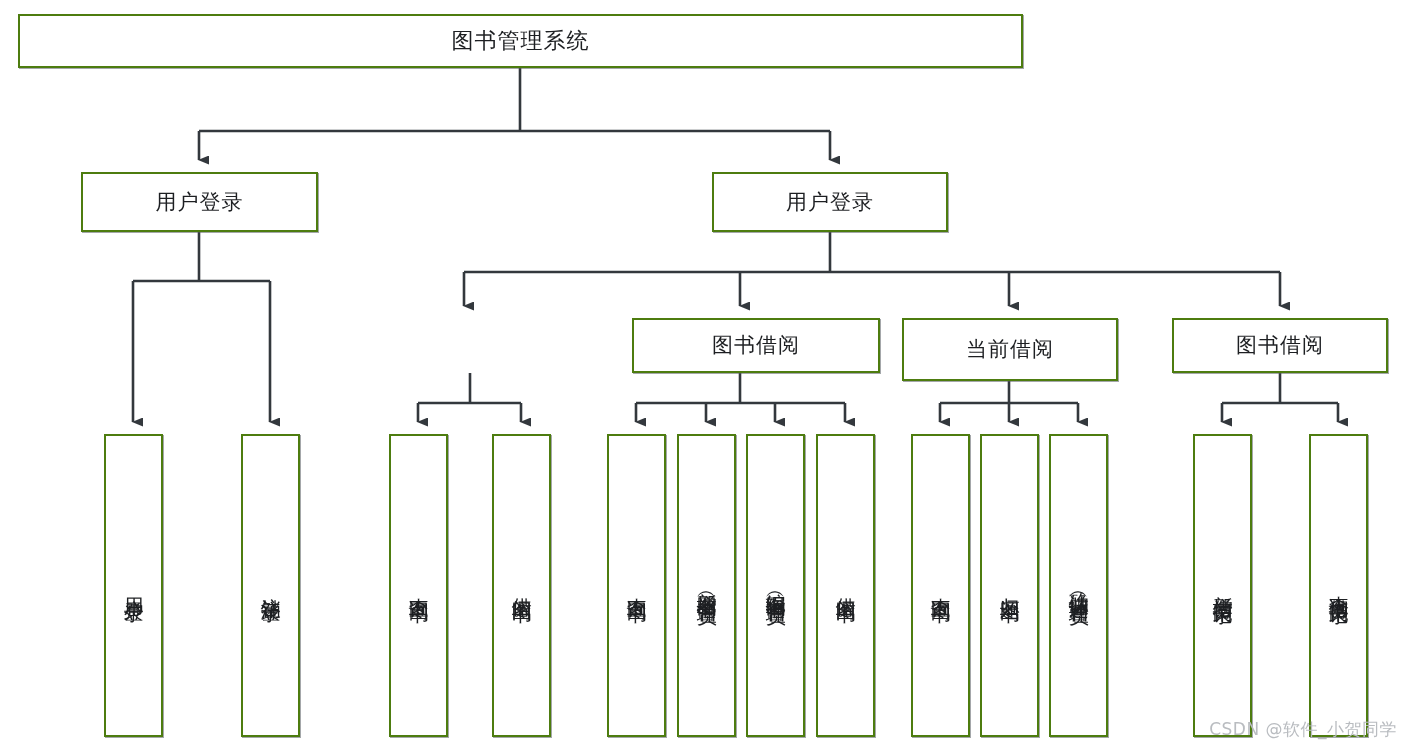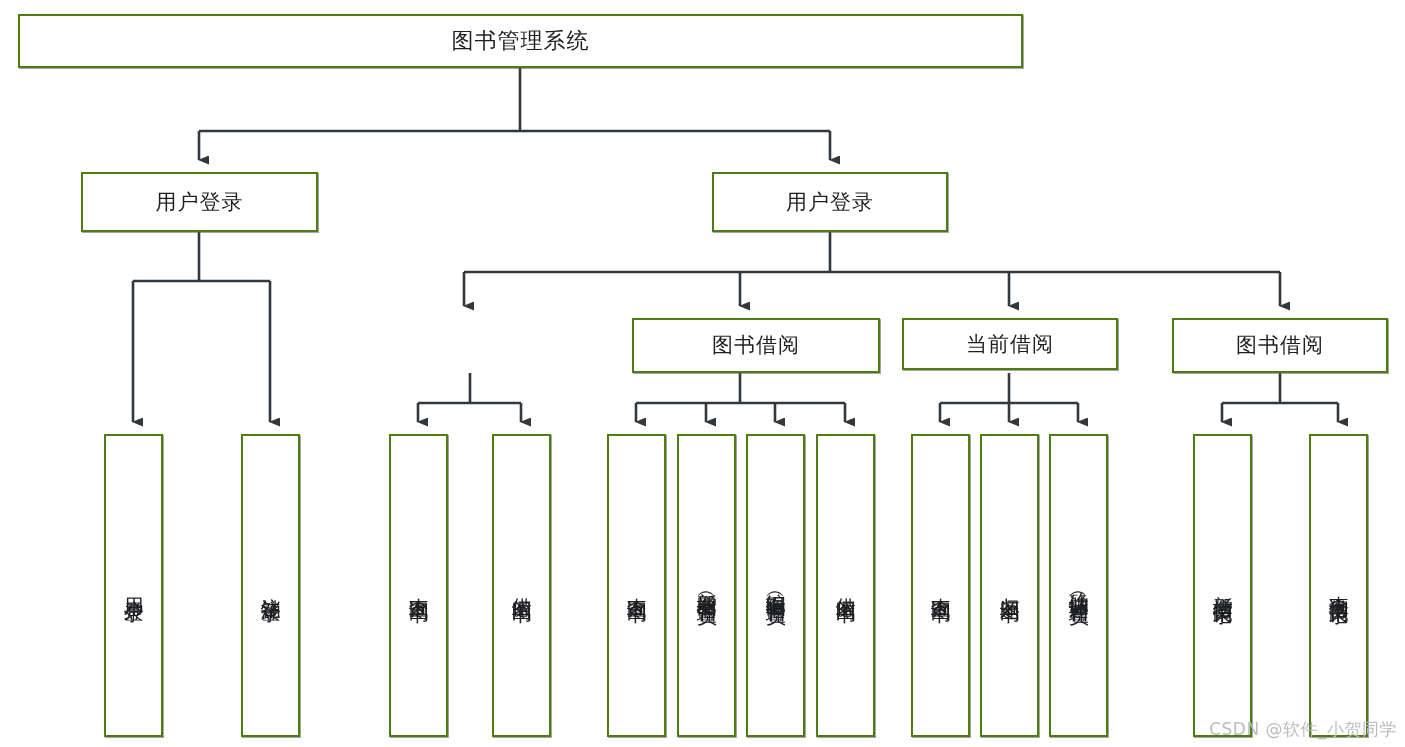--- a/index.html
+++ b/index.html
@@ -133,21 +133,21 @@
   <div class="node-box node-l2" style="left:81px; top:172px; width:237px; height:60px;">
     <span class="node-label">用户登录</span>
   </div>
   <div class="node-box node-l2" style="left:712px; top:172px; width:236px; height:60px;">
     <span class="node-label">用户登录</span>
   </div>
 
   <div class="node-box node-l3" style="left:632px; top:318px; width:248px; height:55px;">
     <span class="node-label">图书借阅</span>
   </div>
-  <div class="node-box node-l3" style="left:902px; top:318px; width:216px; height:52px;">
+  <div class="node-box node-l3" style="left:902px; top:318px; width:216px; height:63px;">
     <span class="node-label">当前借阅</span>
   </div>
   <div class="node-box node-l3" style="left:1172px; top:318px; width:216px; height:55px;">
     <span class="node-label">图书借阅</span>
   </div>
 
   <div class="node-box node-leaf" style="left:104px; top:434px; width:59px; height:303px;">
     <span class="node-label">用户登录</span>
   </div>
   <div class="node-box node-leaf" style="left:241px; top:434px; width:59px; height:303px;">

